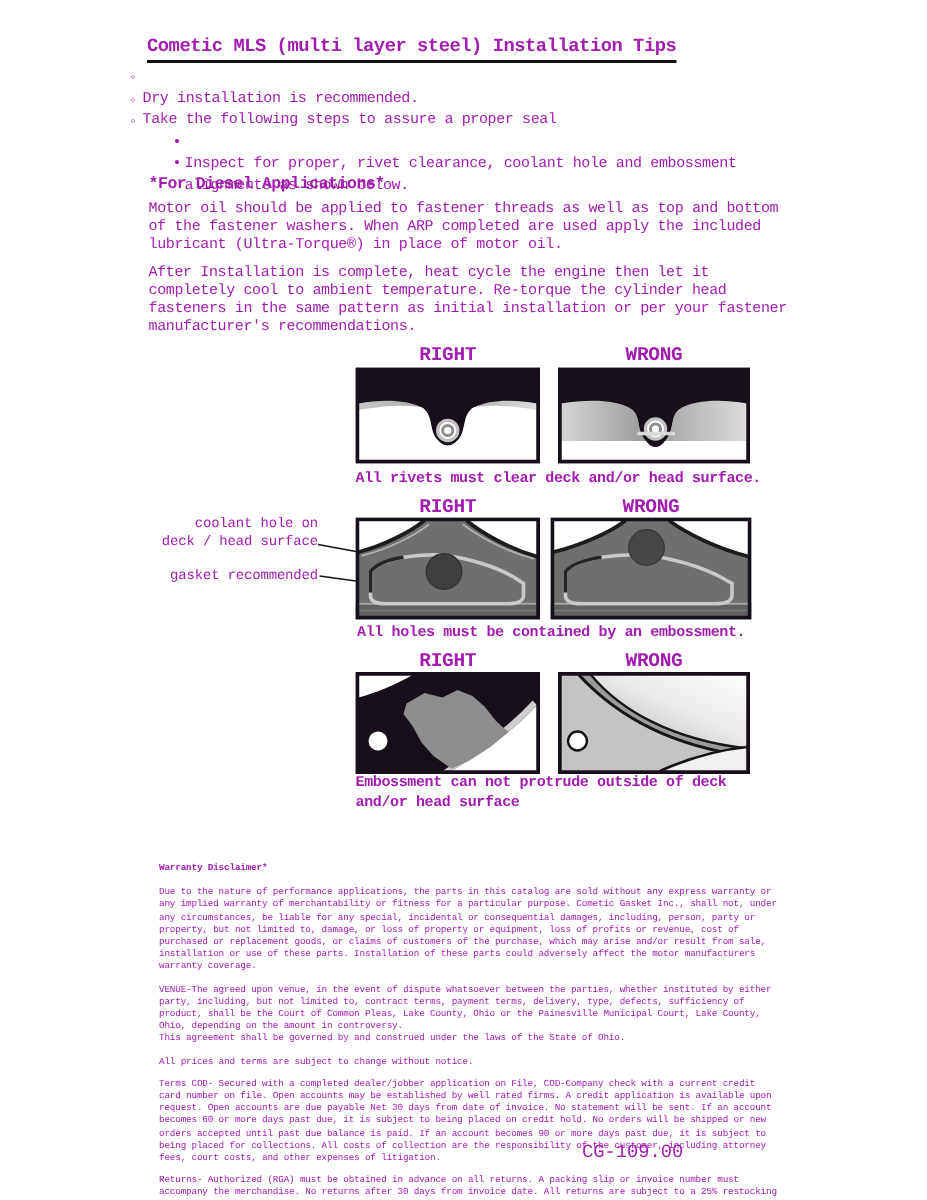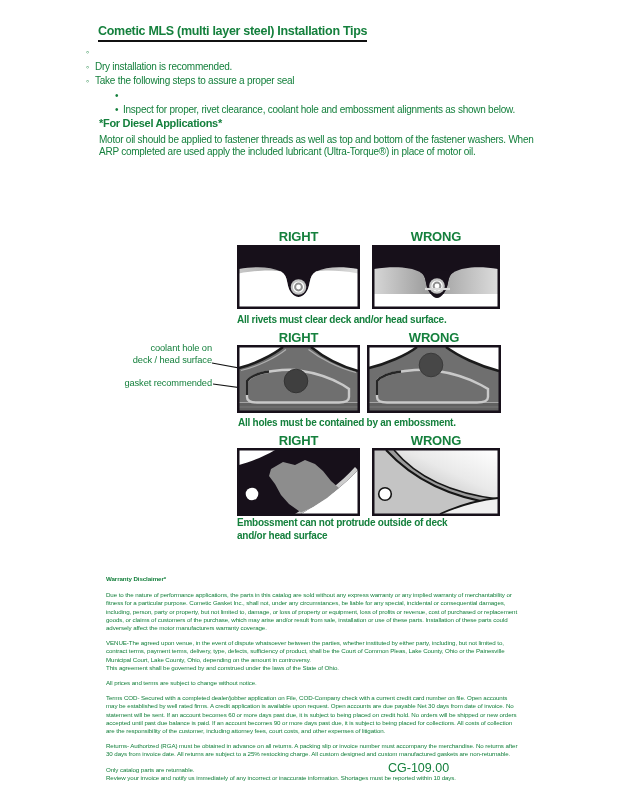--- a/index.html
+++ b/index.html
@@ -1,18 +1,18 @@
 <!DOCTYPE html>
 <html><head>
 <meta charset="utf-8">
 <style>
   html,body{margin:0;padding:0;background:#ffffff;}
   .page{
     position:relative;width:618px;height:800px;background:#ffffff;
-    font-family:Liberation Sans, sans-serif;color:#15803d;
+    font-family:Liberation Mono, monospace;color:#a21caf;
     overflow:hidden;
   }
   
   .title{
     position:absolute;left:98px;top:24px;
     font-size:12.5px;font-weight:bold;letter-spacing:-0.3px;
     border-bottom:2px solid #111;padding-bottom:2px;white-space:nowrap;
   }
   
   .tips{position:absolute;left:86px;top:45px;width:450px;font-size:10px;letter-spacing:-0.25px;line-height:14.5px;}
@@ -63,20 +63,21 @@
       <div class="b-row">
         <span class="mk">•</span>
         <span>Inspect for proper, rivet clearance, coolant hole and embossment alignments as shown below.</span>
       </div>
     </div>
   </div>
 
   <div class="diesel">
     <h2>*For Diesel Applications*</h2>
     <p>Motor oil should be applied to fastener threads as well as top and bottom of the fastener washers. When ARP completed are used apply the included lubricant (Ultra-Torque®) in place of motor oil.</p>
+    <p>After Installation is complete, heat cycle the engine then let it completely cool to ambient temperature. Re-torque the cylinder head fasteners in the same pattern as initial installation or per your fastener manufacturer's recommendations.</p>
   </div>
 
   <div class="dg-label" style="left:237px;top:229px;width:123px;">RIGHT</div>
   <div class="dg-label" style="left:372px;top:229px;width:128px;">WRONG</div>
 
   <svg class="dg-box" style="left:237px;top:245px;" width="123" height="64" viewBox="0 0 123 64">
     <defs>
       <linearGradient id="g1" x1="0" y1="0" x2="1" y2="0">
         <stop offset="0" stop-color="#c8c8c8"></stop>
           <stop offset="0.5" stop-color="#9a9a9a"></stop>

